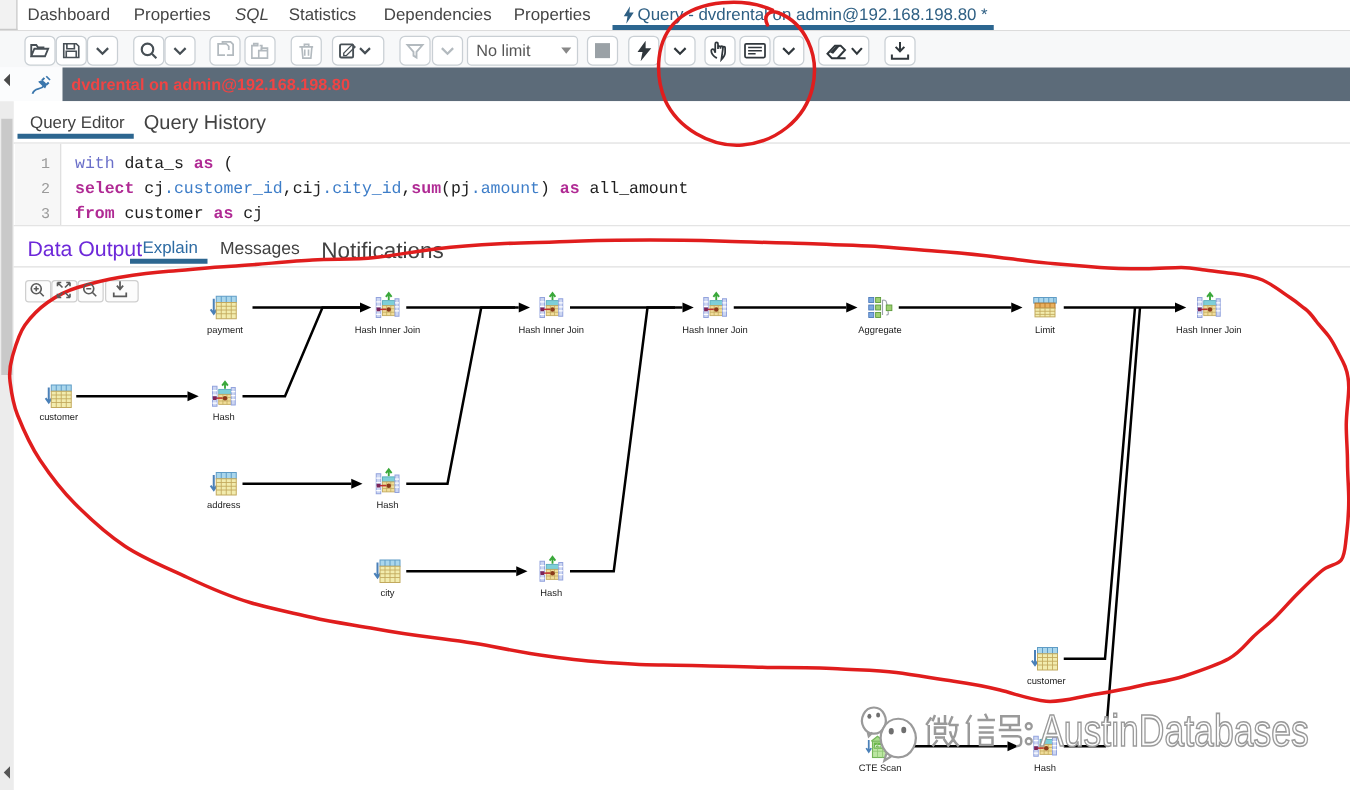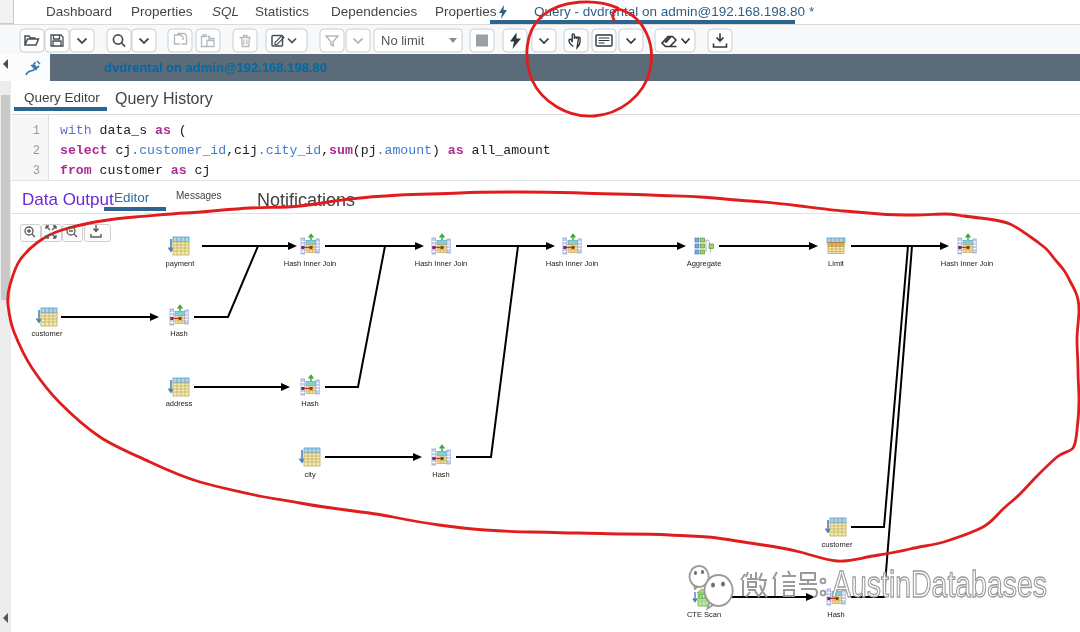--- a/index.html
+++ b/index.html
@@ -1,19 +1,19 @@
 <!DOCTYPE html>
 <html><head>
 <meta charset="utf-8">
 <style>
   html,body{margin:0;padding:0;}
   body{width:1080px;height:632px;position:relative;overflow:hidden;background:#fff;
        font-family:"Liberation Sans",sans-serif;}
   .abs{position:absolute;}
-  .mitem{position:absolute;top:4px;font-size:13.5px;color:#454545;margin-left:24px;}
+  .mitem{position:absolute;top:4px;font-size:13.5px;color:#454545;}
   .tbtn{position:absolute;background:#fcfcfc;border:1px solid #cfcfcf;border-radius:3px;width:19px;height:16px;}
 </style>
 </head>
 <body>
 
 <div class="abs" style="left:0;top:0;width:1080px;height:24px;background:#fff;border-bottom:1px solid #dcdcdc;"></div>
 <div class="abs" style="left:0;top:0;width:13px;height:23px;background:#f2f2f2;border-right:1px solid #c9c9c9;border-bottom:1px solid #c9c9c9;"></div>
 <div class="mitem" style="left:22px;">Dashboard</div>
 <div class="mitem" style="left:107px;">Properties</div>
 <div class="mitem" style="left:188px;font-style:italic;">SQL</div>
@@ -90,21 +90,21 @@
     <path d="M662 18 l6-6.5 h4.5 l3.5 3.5 -6 6.5 h-4.5 z M667.5 21.5 h9" stroke-width="1.6"></path>
         <path d="M664 17 l5-5.5 3 0 -5.5 6.5z" fill="#30373c" stroke="none"></path>
     <path d="M681.5 13.5 l4 4.5 4-4.5" stroke-width="1.7"></path>
     <path d="M720 8.5 v7 M716.5 12.5 l3.5 3.5 3.5-3.5 M713.5 18.5 v3.5 h13 v-3.5" stroke-width="1.6"></path>
   </g>
   </g>
 </svg>
 
 <div class="abs" style="left:0;top:54px;width:1080px;height:27px;background:#fbfcfd;"></div>
 <div class="abs" style="left:50px;top:54px;width:1030px;height:27px;background:#5c6b79;"></div>
-<div class="abs" style="left:57px;top:60px;font-size:13px;font-weight:bold;color:#0369a1;margin-left:47px;">dvdrental on admin@192.168.198.80</div>
+<div class="abs" style="left:57px;top:60px;font-size:13px;font-weight:bold;color:#ef4444;">dvdrental on admin@192.168.198.80</div>
 <svg class="abs" style="left:24px;top:59px" width="18" height="18" viewBox="0 0 18 18">
   <g stroke="#3b77ad" fill="none">
    <path d="M2 16 C 4 10 8 14 12 9" stroke-width="1.5"></path>
    <path d="M7.5 6.5 a3.2 3.2 0 0 1 4.4 4.4 z" fill="#3b77ad" stroke-width="1.2"></path>
    <path d="M9.5 5.5 l2-2.2 M12.8 9 l2.2-2" stroke-width="1.7"></path>
    <path d="M13 2 l3 3" stroke-width="1.4"></path>
   </g>
 </svg>
 
 <div class="abs" style="left:0;top:81px;width:1080px;height:33px;background:#fff;border-bottom:1px solid #dadada;"></div>
@@ -116,22 +116,22 @@
 <div class="abs" style="left:12px;top:115px;width:36px;height:65px;background:#f7f7f7;border-right:1px solid #e0e0e0;"></div>
 <div class="abs" style="left:12px;top:121px;width:28px;text-align:right;font-family:'Liberation Mono',monospace;font-size:12px;line-height:20px;color:#9a9a9a;">
     <div>1</div>
     <div>2</div>
     <div>3</div>
   </div>
 <div class="abs" style="left:60px;top:121px;width:1010px;font-family:'Liberation Mono',monospace;font-size:13.2px;line-height:20px;color:#202020;white-space:pre;"><div><span style="color:#6a6fc9;">with</span> data_s <b style="color:#b02a94;">as</b> (</div><div><b style="color:#b02a94;">select</b> cj<span style="color:#3d7dc8;">.customer_id</span>,cij<span style="color:#3d7dc8;">.city_id</span>,<b style="color:#b02a94;">sum</b>(pj<span style="color:#3d7dc8;">.amount</span>) <b style="color:#b02a94;">as</b> all_amount</div><div><b style="color:#b02a94;">from</b> customer <b style="color:#b02a94;">as</b> cj</div></div>
 
 <div class="abs" style="left:0;top:180px;width:1080px;height:32px;background:#fff;border-top:1px solid #e4e4e4;border-bottom:1px solid #e0e0e0;"></div>
 <div class="abs" style="left:22px;top:190px;font-size:17px;color:#6d28d9;">Data Output</div>
-<div class="abs" style="left:114px;top:190px;font-size:13.5px;color:#2d6ba3;">Editor</div>
-<div class="abs" style="left:176px;top:190px;font-size:10px;color:#424242;">Messages</div>
+<div class="abs" style="left:114px;top:190px;font-size:13.5px;color:#2d6ba3;">Explain</div>
+<div class="abs" style="left:176px;top:190px;font-size:14px;color:#424242;">Messages</div>
 <div class="abs" style="left:257px;top:190px;font-size:18px;color:#424242;">Notifications</div>
 <div class="abs" style="left:104px;top:207px;width:62px;height:3.5px;background:#2c6690;"></div>
 
 <div class="abs" style="left:0;top:81px;width:11px;height:551px;background:#ececec;"></div>
 <div class="abs" style="left:1px;top:95px;width:9px;height:205px;background:#c9c9c9;"></div>
 <svg class="abs" style="left:0;top:55px;" width="12" height="580" viewBox="0 0 12 580">
   <path d="M8 4 L3 9 L8 14 Z" fill="#4a4a4a"></path>
   <path d="M8 558 L3 563 L8 568 Z" fill="#555"></path>
 </svg>
 

